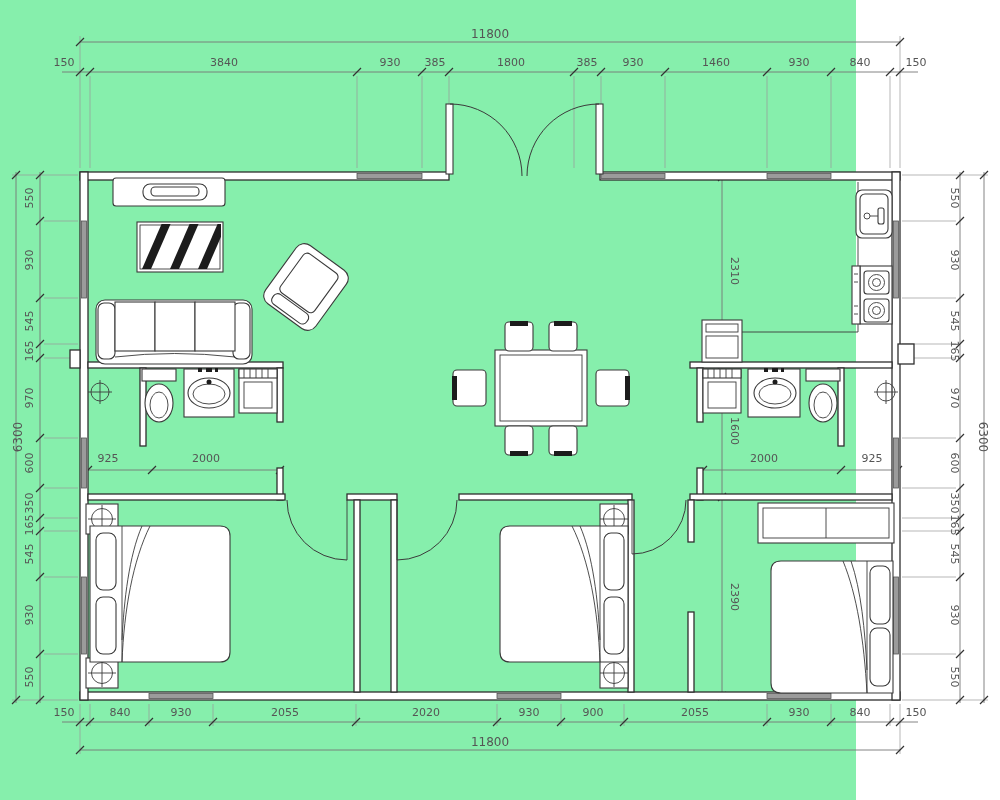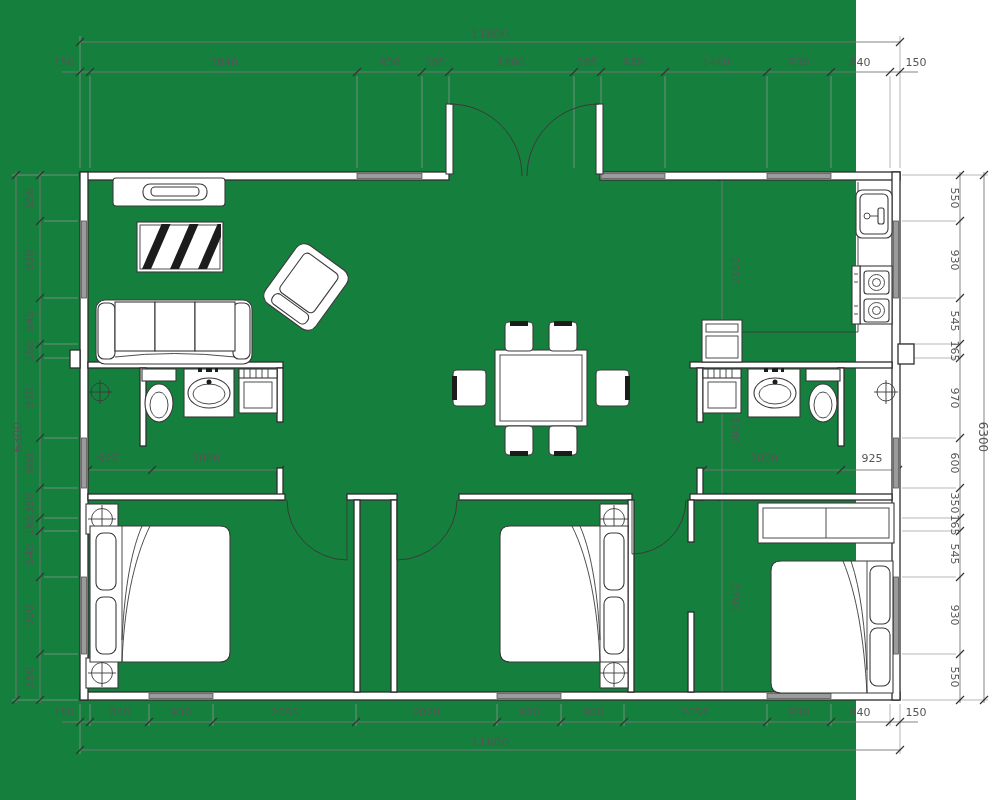--- a/index.html
+++ b/index.html
@@ -1,16 +1,16 @@
 <!DOCTYPE html>
 <html><head>
 <meta charset="utf-8">
 <style>
   html,body{margin:0;padding:0;background:#fff;}
-  .stage{width:856px;height:800px;background:#15803d;position:relative;}
+  .stage{width:856px;height:800px;background:#86efac;position:relative;}
   svg{display:block;}
   .dim{font:11px "DejaVu Sans", sans-serif;fill:#555;}
   .dimBig{font:12px "DejaVu Sans", sans-serif;fill:#555;}
   .dimline{stroke:#777;stroke-width:0.9;fill:none;}
   .extline{stroke:#999;stroke-width:0.7;fill:none;}
   .tick{stroke:#333;stroke-width:1.2;fill:none;}
   .wall{fill:#ffffff;stroke:#2f2f2f;stroke-width:1.3;}
   .win{fill:#9b9b9b;stroke:#555;stroke-width:0.8;}
   .furn{fill:#ffffff;stroke:#3a3a3a;stroke-width:1.1;}
   .thin{stroke:#3a3a3a;stroke-width:0.9;fill:none;}

